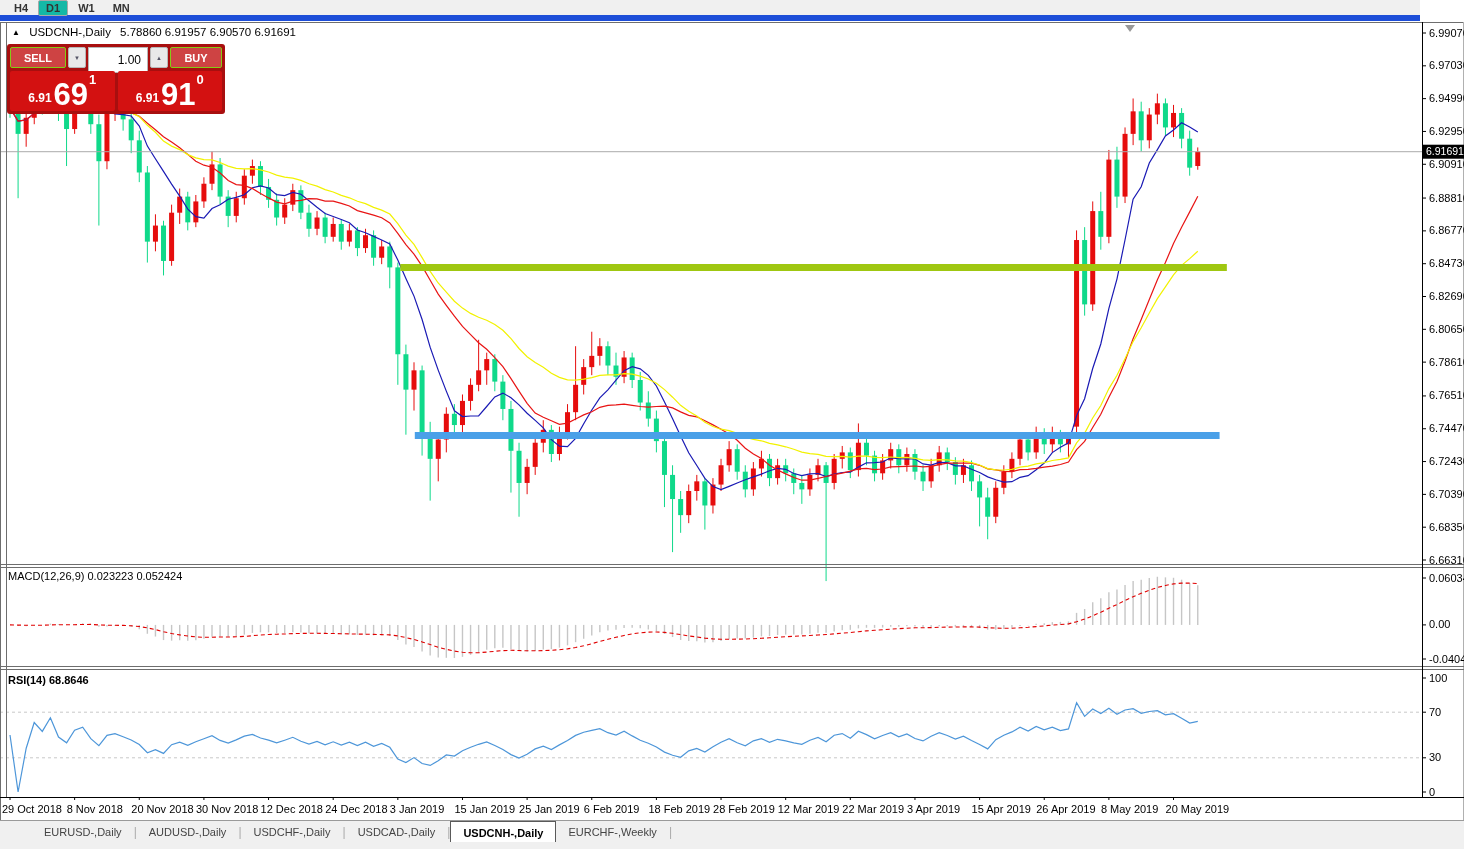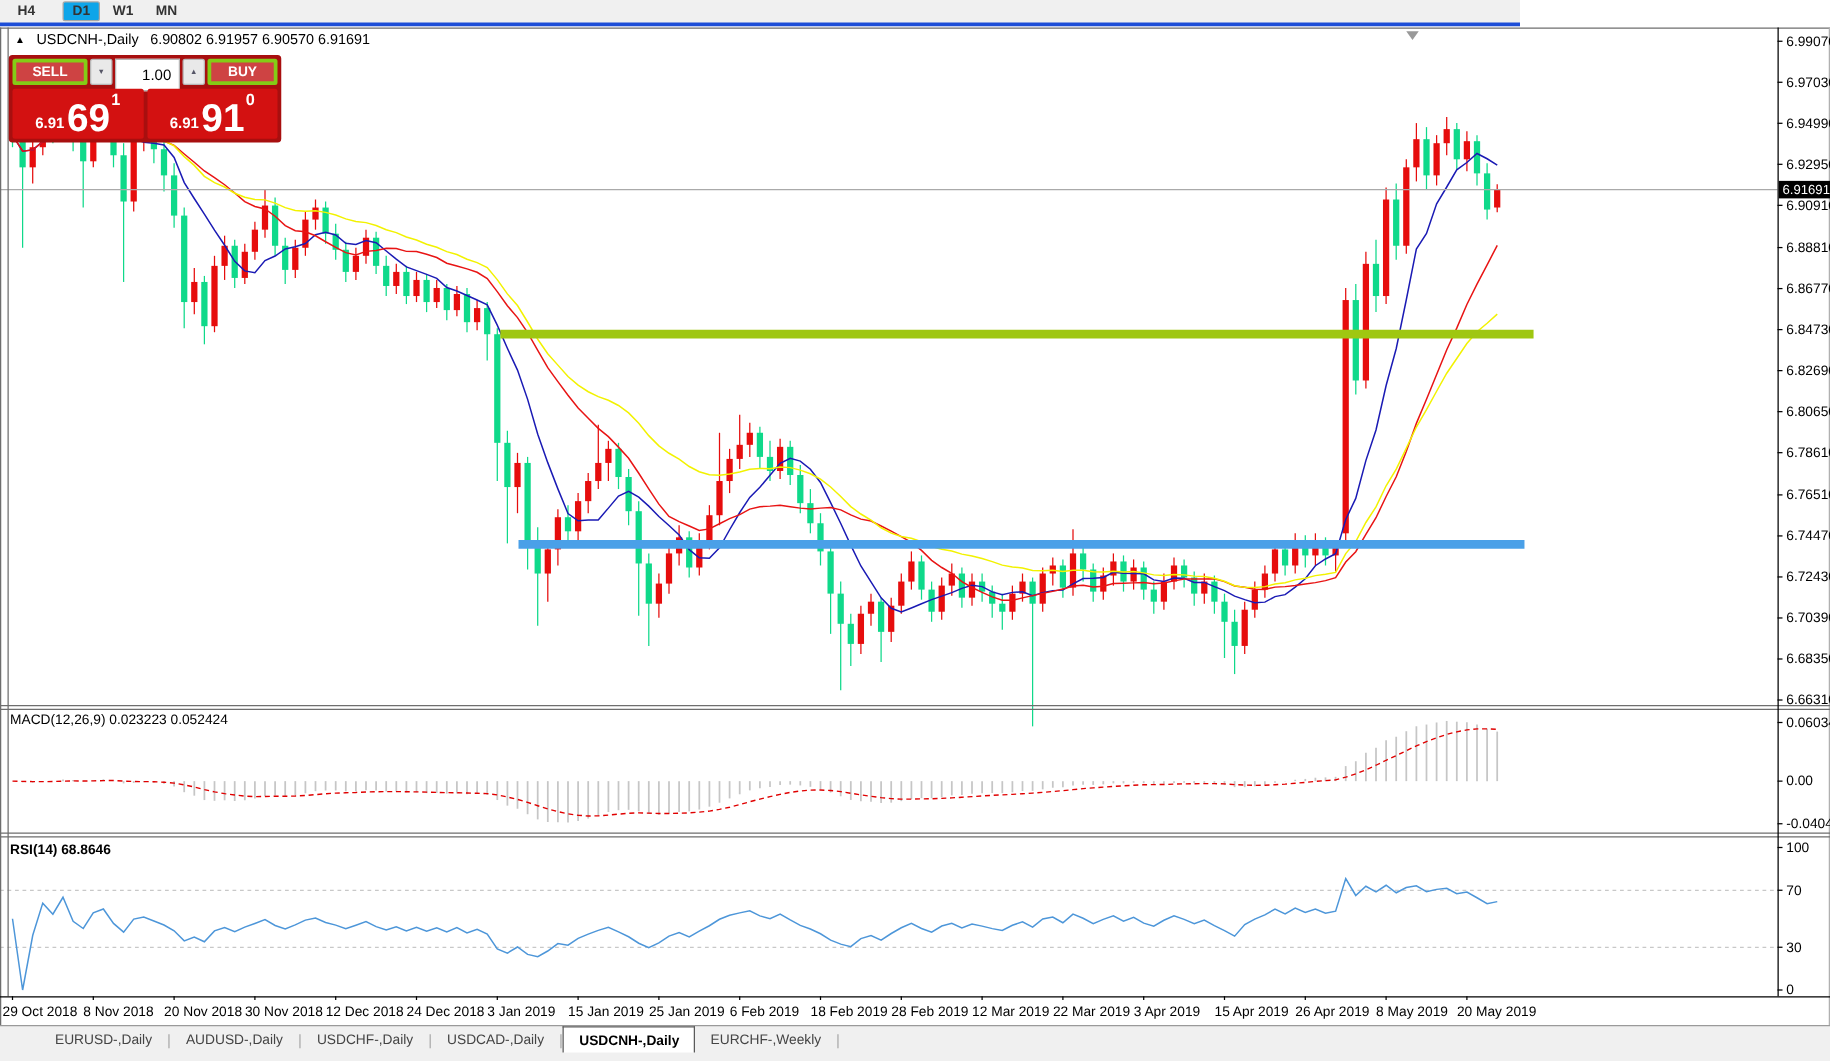--- a/index.html
+++ b/index.html
@@ -1,33 +1,33 @@
 <!DOCTYPE html>
 <html><head>
 <meta charset="utf-8">
 <style>
   html,body{margin:0;padding:0;background:#fff;}
   #app{position:relative;width:1464px;height:849px;overflow:hidden;
        font-family:"Liberation Sans",sans-serif;background:#fff;}
   
-  #toolbar{position:absolute;left:0;top:0;width:1216px;height:21px;background:#f0f0f0;
-           border-bottom:3px solid #1d4ed8;display:flex;align-items:center;padding-left:6px;box-sizing:border-box;}
+  #toolbar{position:absolute;left:0;top:0;width:1420px;height:21px;background:#f0f0f0;
+           border-bottom:6px solid #1d4ed8;display:flex;align-items:center;padding-left:6px;box-sizing:border-box;}
   .tf-btn{font-size:11px;font-weight:700;color:#333;padding:1px 7px;margin-right:2px;border:1px solid transparent;cursor:default;}
-  .tf-btn.active{background:#0ea5e9;border:1px solid #a8a8a8;border-radius:2px;margin-left:12px;}
+  .tf-btn.active{background:#14b8a6;border:1px solid #a8a8a8;border-radius:2px;}
   
   #chart-svg{position:absolute;left:0;top:0;}
   svg text{font-family:"Liberation Sans",sans-serif;}
   
   #title-row{position:absolute;left:12px;top:26px;font-size:11.5px;color:#000;z-index:5;white-space:nowrap;}
   #collapse{font-size:8px;margin-right:6px;position:relative;top:-1px;}
   
   #trade{position:absolute;left:7px;top:44px;width:218px;z-index:6;background:#a80f0f;
          border-radius:3px;padding:3px;box-sizing:border-box;}
   #trade-row1{display:flex;gap:2px;height:21px;}
-  .trade-btn{background:#ce4343;color:#fff;font-size:11px;font-weight:700;border:3px solid #84cc16;
+  .trade-btn{background:#ce4343;color:#fff;font-size:11px;font-weight:700;border:1px solid #84cc16;
              border-radius:2px;display:flex;align-items:center;justify-content:center;}
   #sell-btn{flex:0 0 54px;}
   #buy-btn{flex:0 0 50px;}
   .spin{flex:0 0 16px;background:#e9e9e9;border:1px solid #b8b8b8;color:#556;font-size:6px;
         display:flex;align-items:center;justify-content:center;border-radius:2px;}
   #vol-input{flex:1;border:1px solid #b8b8b8;font-family:"Liberation Sans",sans-serif;
              font-size:12px;text-align:right;padding:12px 6px;min-width:0;}
   #trade-row2{display:flex;gap:3px;margin-top:3px;height:40px;}
   .price-box{flex:1;background:#d31111;border-radius:2px;color:#fff;display:flex;
              align-items:flex-end;justify-content:center;padding-bottom:3px;}
@@ -621,21 +621,21 @@
         <line x1="1108.88" x2="1108.88" y1="797" y2="800" stroke="#000"></line>
         <text x="1100.88" y="813" font-size="11" fill="#000">8 May 2019</text>
         <line x1="1173.52" x2="1173.52" y1="797" y2="800" stroke="#000"></line>
         <text x="1165.52" y="813" font-size="11" fill="#000">20 May 2019</text>
       </g>
     </svg>
 
   <div id="title-row">
     <span id="collapse">▲</span>
     <span>USDCNH-,Daily</span>
-    <span style="margin-left:6px;">6.90802 6.91957 6.90570 6.91691</span>
+    <span style="margin-left:6px;">5.78860 6.91957 6.90570 6.91691</span>
   </div>
 
   <div id="trade">
     <div id="trade-row1">
       <div id="sell-btn" class="trade-btn">SELL</div>
       <div class="spin">
         <span>▼</span>
       </div>
       <input id="vol-input" value="1.00" style="">
       <div class="spin">

